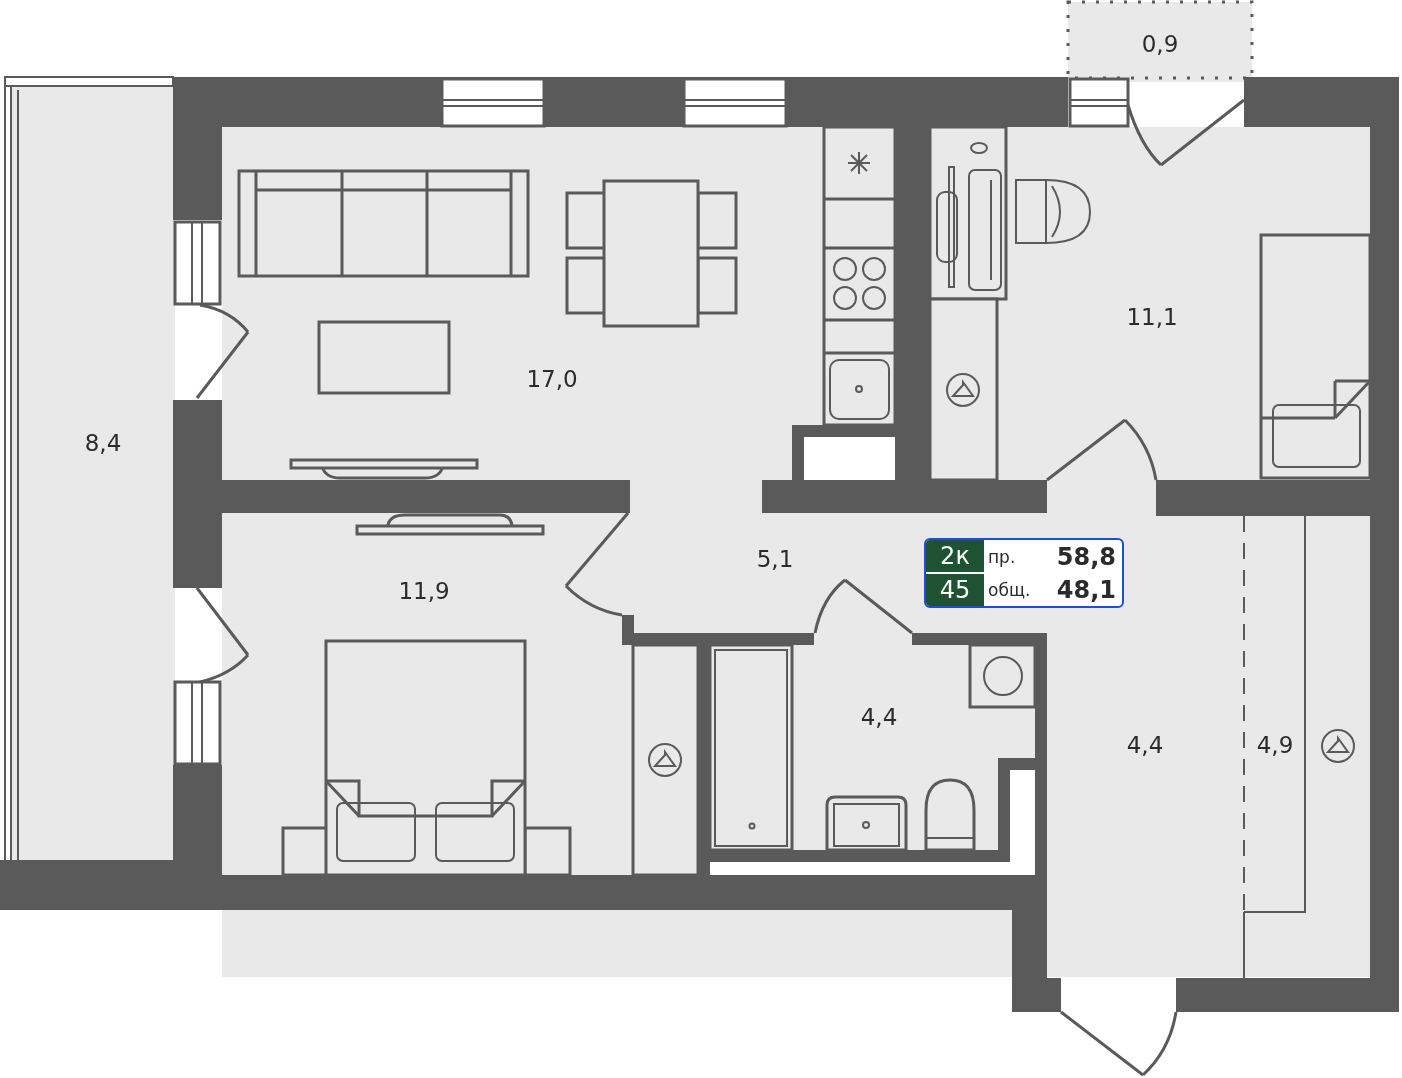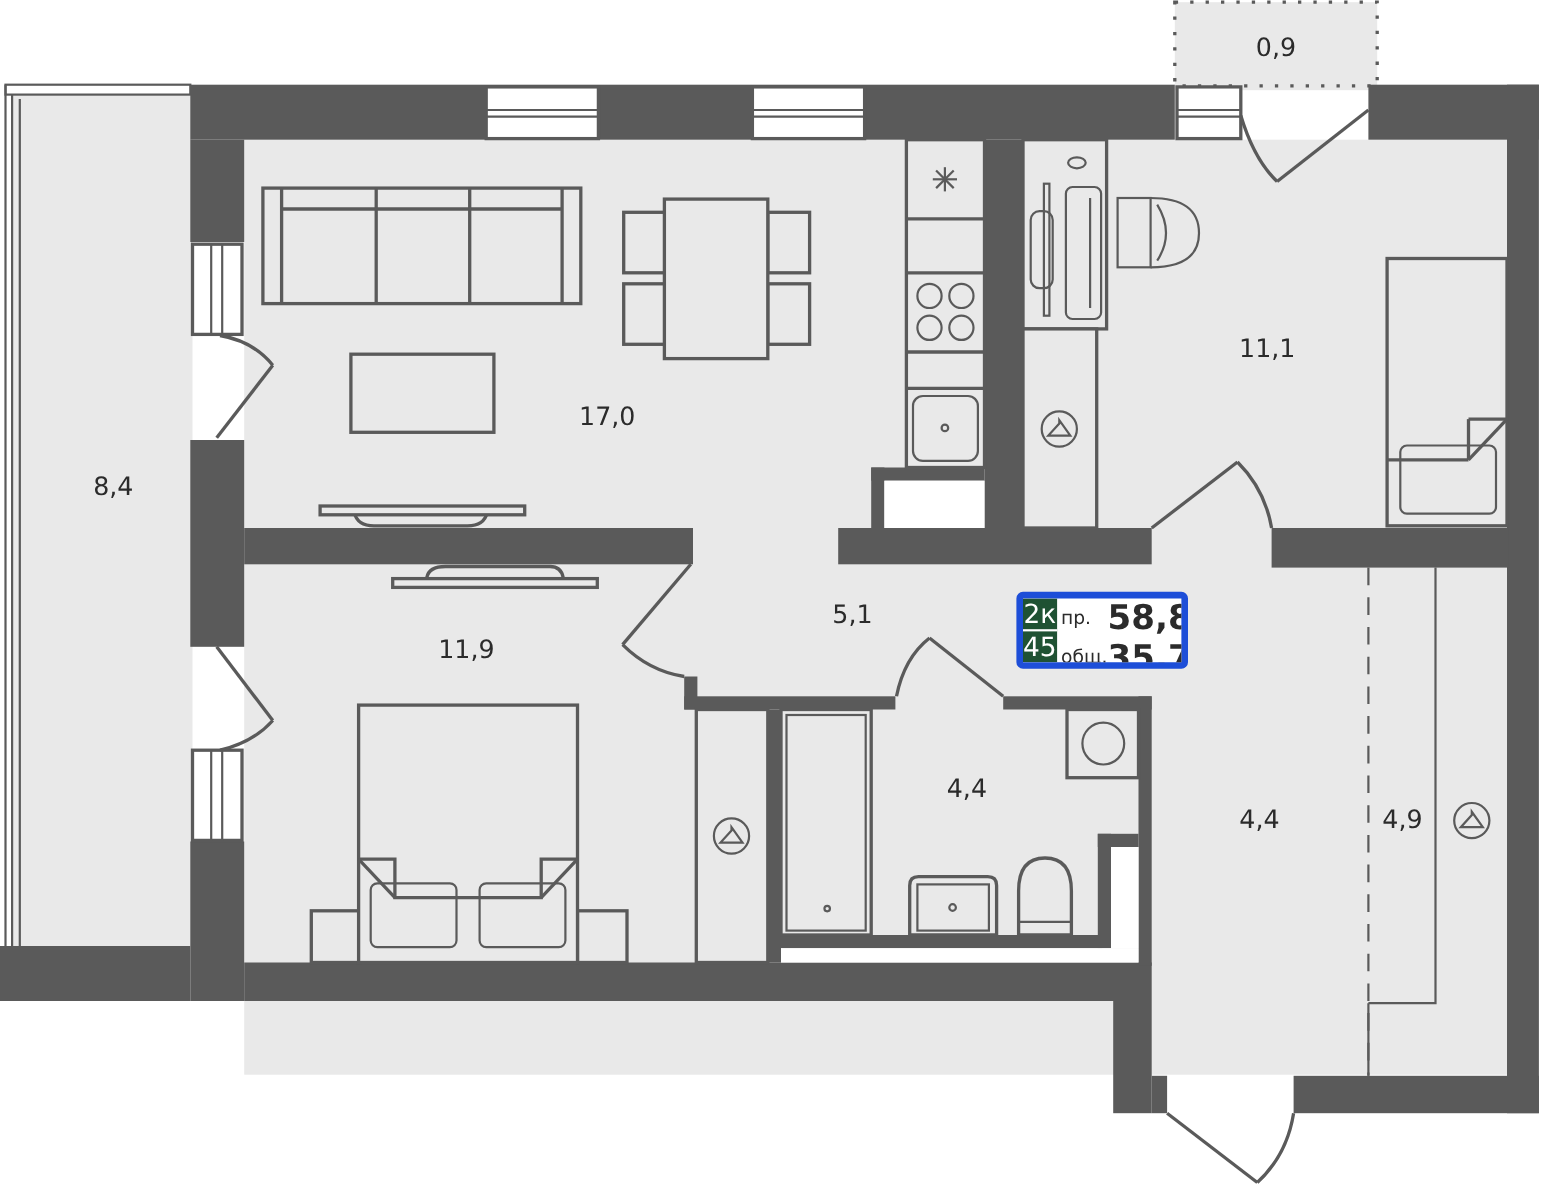--- a/index.html
+++ b/index.html
@@ -5,28 +5,28 @@
   html, body { margin: 0; padding: 0; background: #ffffff; }
   body { width: 1402px; height: 1078px; overflow: hidden; position: relative; font-family: "DejaVu Sans", sans-serif; }
   svg { position: absolute; left: 0; top: 0; }
   .floor { fill: #e9e9e9; }
   .wall { fill: #5a5a5a; }
   .line { fill: none; stroke: #5a5a5a; stroke-width: 3; }
   .thin { fill: none; stroke: #5a5a5a; stroke-width: 2; }
   .winfill { fill: #ffffff; stroke: #5a5a5a; stroke-width: 3; }
   .furn { fill: #e9e9e9; stroke: #5a5a5a; stroke-width: 3; }
   .area-label { font-family: "DejaVu Sans", sans-serif; font-size: 23px; fill: #2b2b2b; text-anchor: middle; dominant-baseline: middle; }
-  .badge { position: absolute; left: 924px; top: 538px; width: 156px; height: 70px; border: 6px solid #1d4ed8; border-radius: 6px; background: #fff; display: flex; overflow: hidden; box-sizing: border-box; }
+  .badge { position: absolute; left: 924px; top: 538px; width: 200px; height: 70px; border: 2px solid #1d4ed8; border-radius: 6px; background: #fff; display: flex; overflow: hidden; box-sizing: border-box; }
   .badge-left { width: 58px; background: #1f5233; color: #fff; display: flex; flex-direction: column; }
   .badge-left .cell { flex: 1; display: flex; align-items: center; justify-content: center; font-family: "DejaVu Sans", sans-serif; font-size: 24px; }
   .badge-left .cell.top { border-bottom: 2px solid #fff; }
-  .badge-right { flex: 1; display: flex; flex-direction: column; padding: 0 21px 0 4px; }
+  .badge-right { flex: 1; display: flex; flex-direction: column; padding: 0 6px 0 4px; }
   .badge-right .row { flex: 1; display: flex; align-items: center; justify-content: space-between; }
   .badge-right .lbl { font-family: "DejaVu Sans", sans-serif; font-size: 17px; color: #2b2b2b; }
-  .badge-right .val { font-family: "DejaVu Sans", sans-serif; font-size: 31px; font-weight: bold; color: #2b2b2b; }
+  .badge-right .val { font-family: "DejaVu Sans", sans-serif; font-size: 24px; font-weight: bold; color: #2b2b2b; }
 </style>
 </head>
 <body>
 
 <svg width="1402" height="1078" viewBox="0 0 1402 1078">
 
   <g>
     <rect class="floor" x="10" y="85" width="165" height="775"></rect>
     <rect class="floor" x="222" y="127" width="1150" height="850"></rect>
     <rect class="floor" x="1068" y="2" width="184" height="80"></rect>
@@ -284,16 +284,16 @@
     <div class="cell top">2к</div>
     <div class="cell">45</div>
   </div>
   <div class="badge-right">
     <div class="row">
       <span class="lbl">пр.</span>
       <span class="val">58,8</span>
     </div>
     <div class="row">
       <span class="lbl">общ.</span>
-      <span class="val">35,7</span>
+      <span class="val">48,1</span>
     </div>
   </div>
 </div>
 
 </body></html>

